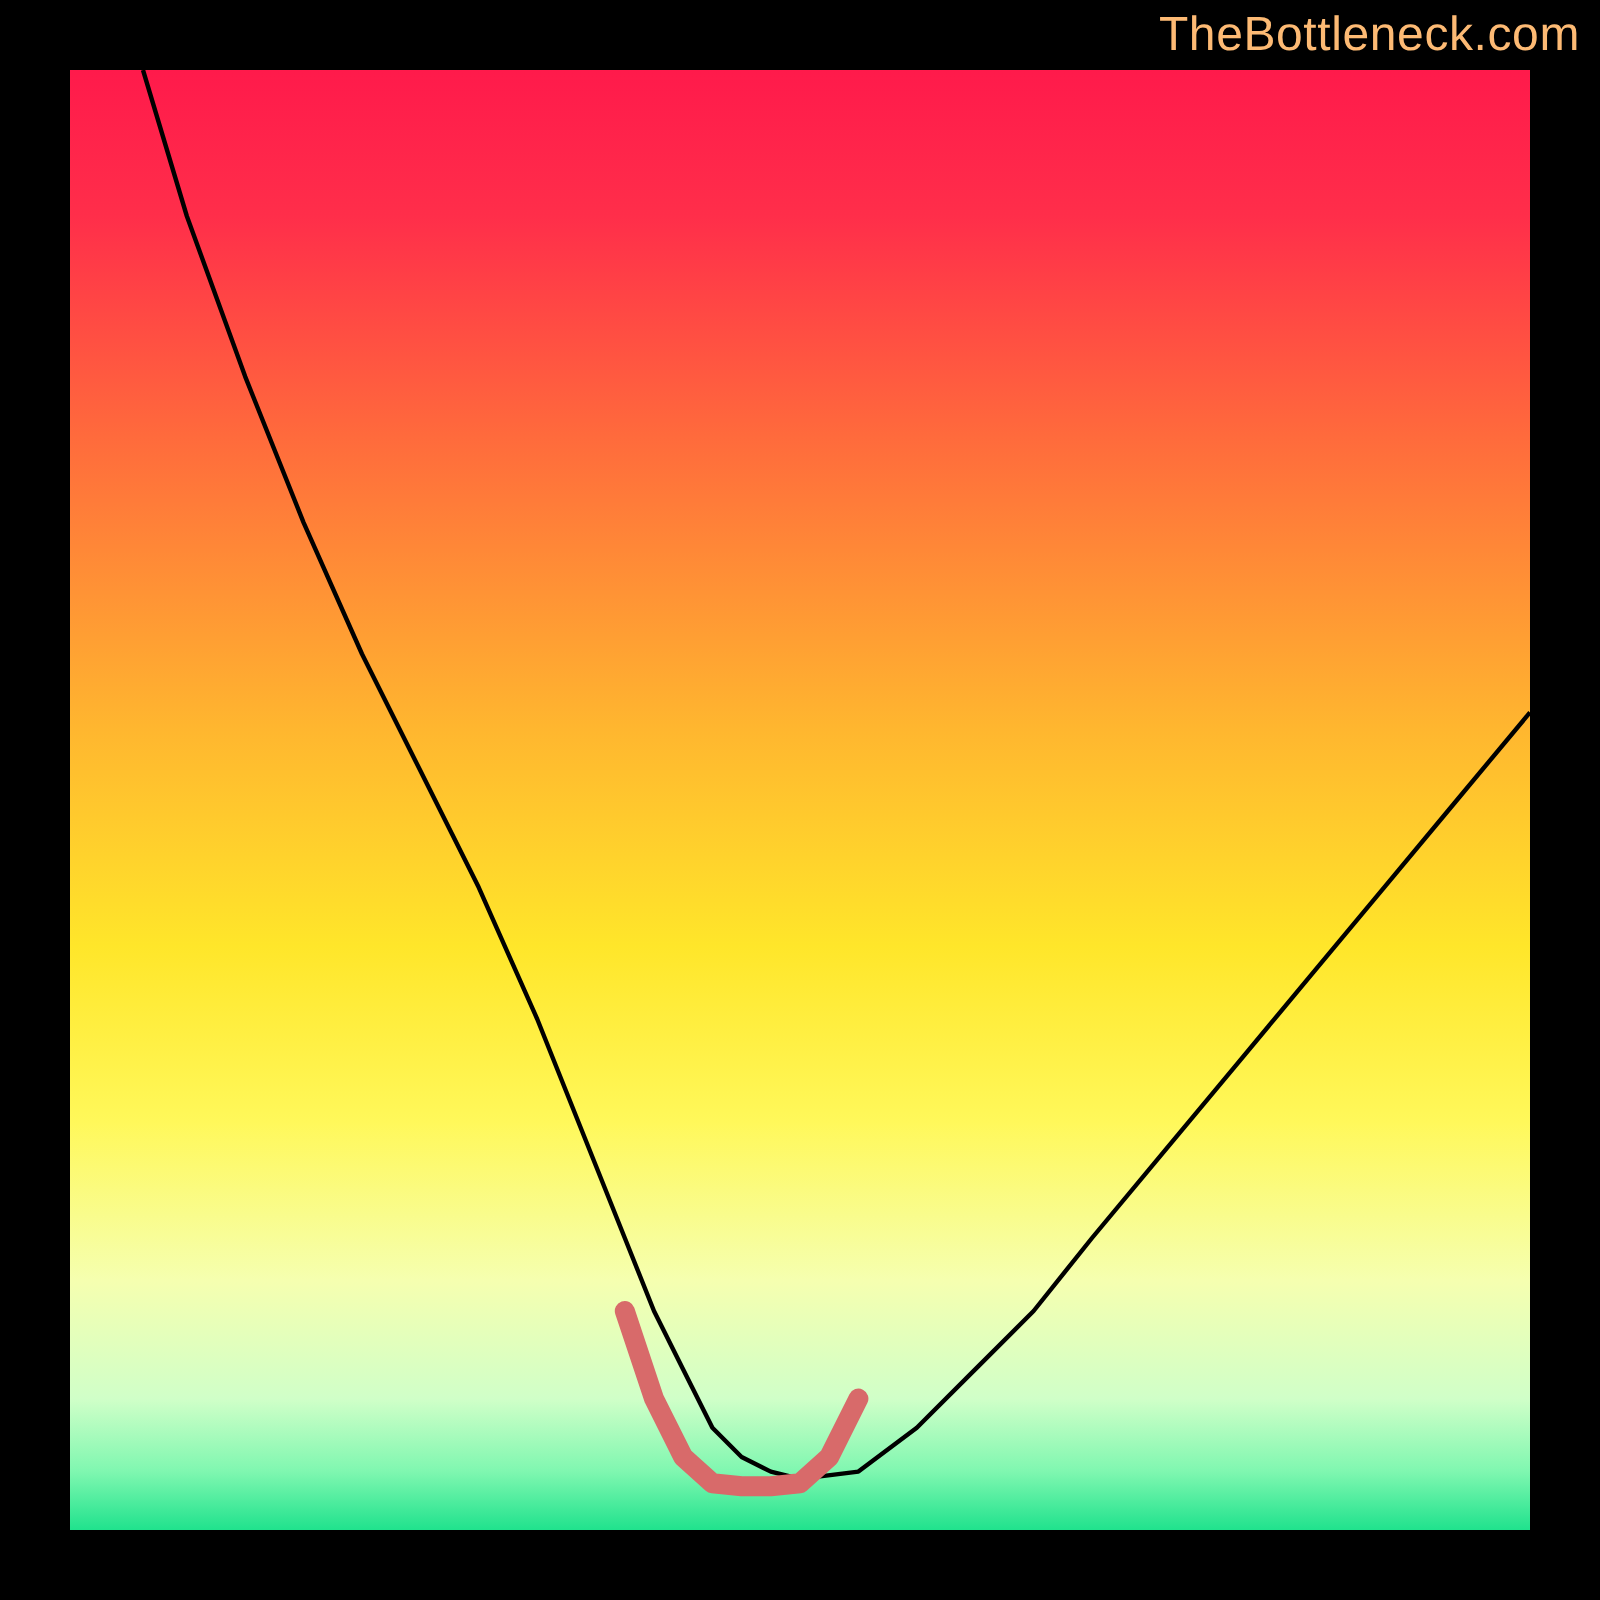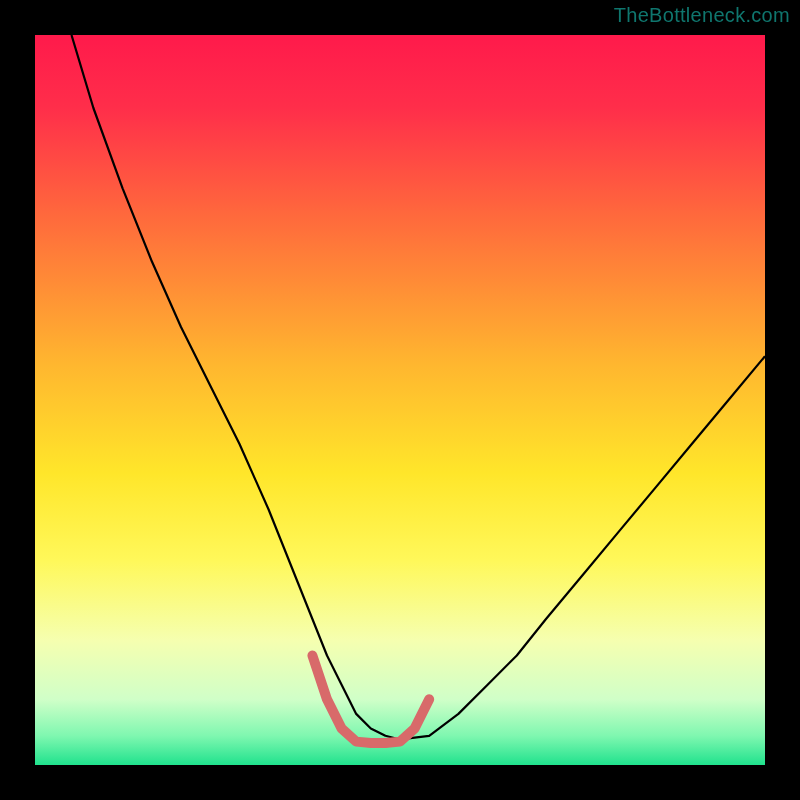--- a/index.html
+++ b/index.html
@@ -14,22 +14,22 @@
   .frame {
     position: relative;
     width: 800px;
     height: 800px;
     background: #000;
   }
   .watermark {
     position: absolute;
     top: 4px;
     right: 10px;
-    color: #0f766e;
-    font-size: 20px;
+    color: #fdba74;
+    font-size: 24px;
     font-weight: 500;
     letter-spacing: 0.3px;
     z-index: 10;
   }
   .plot-area {
     position: absolute;
     left: 35px;
     top: 35px;
     width: 730px;
     height: 730px;

